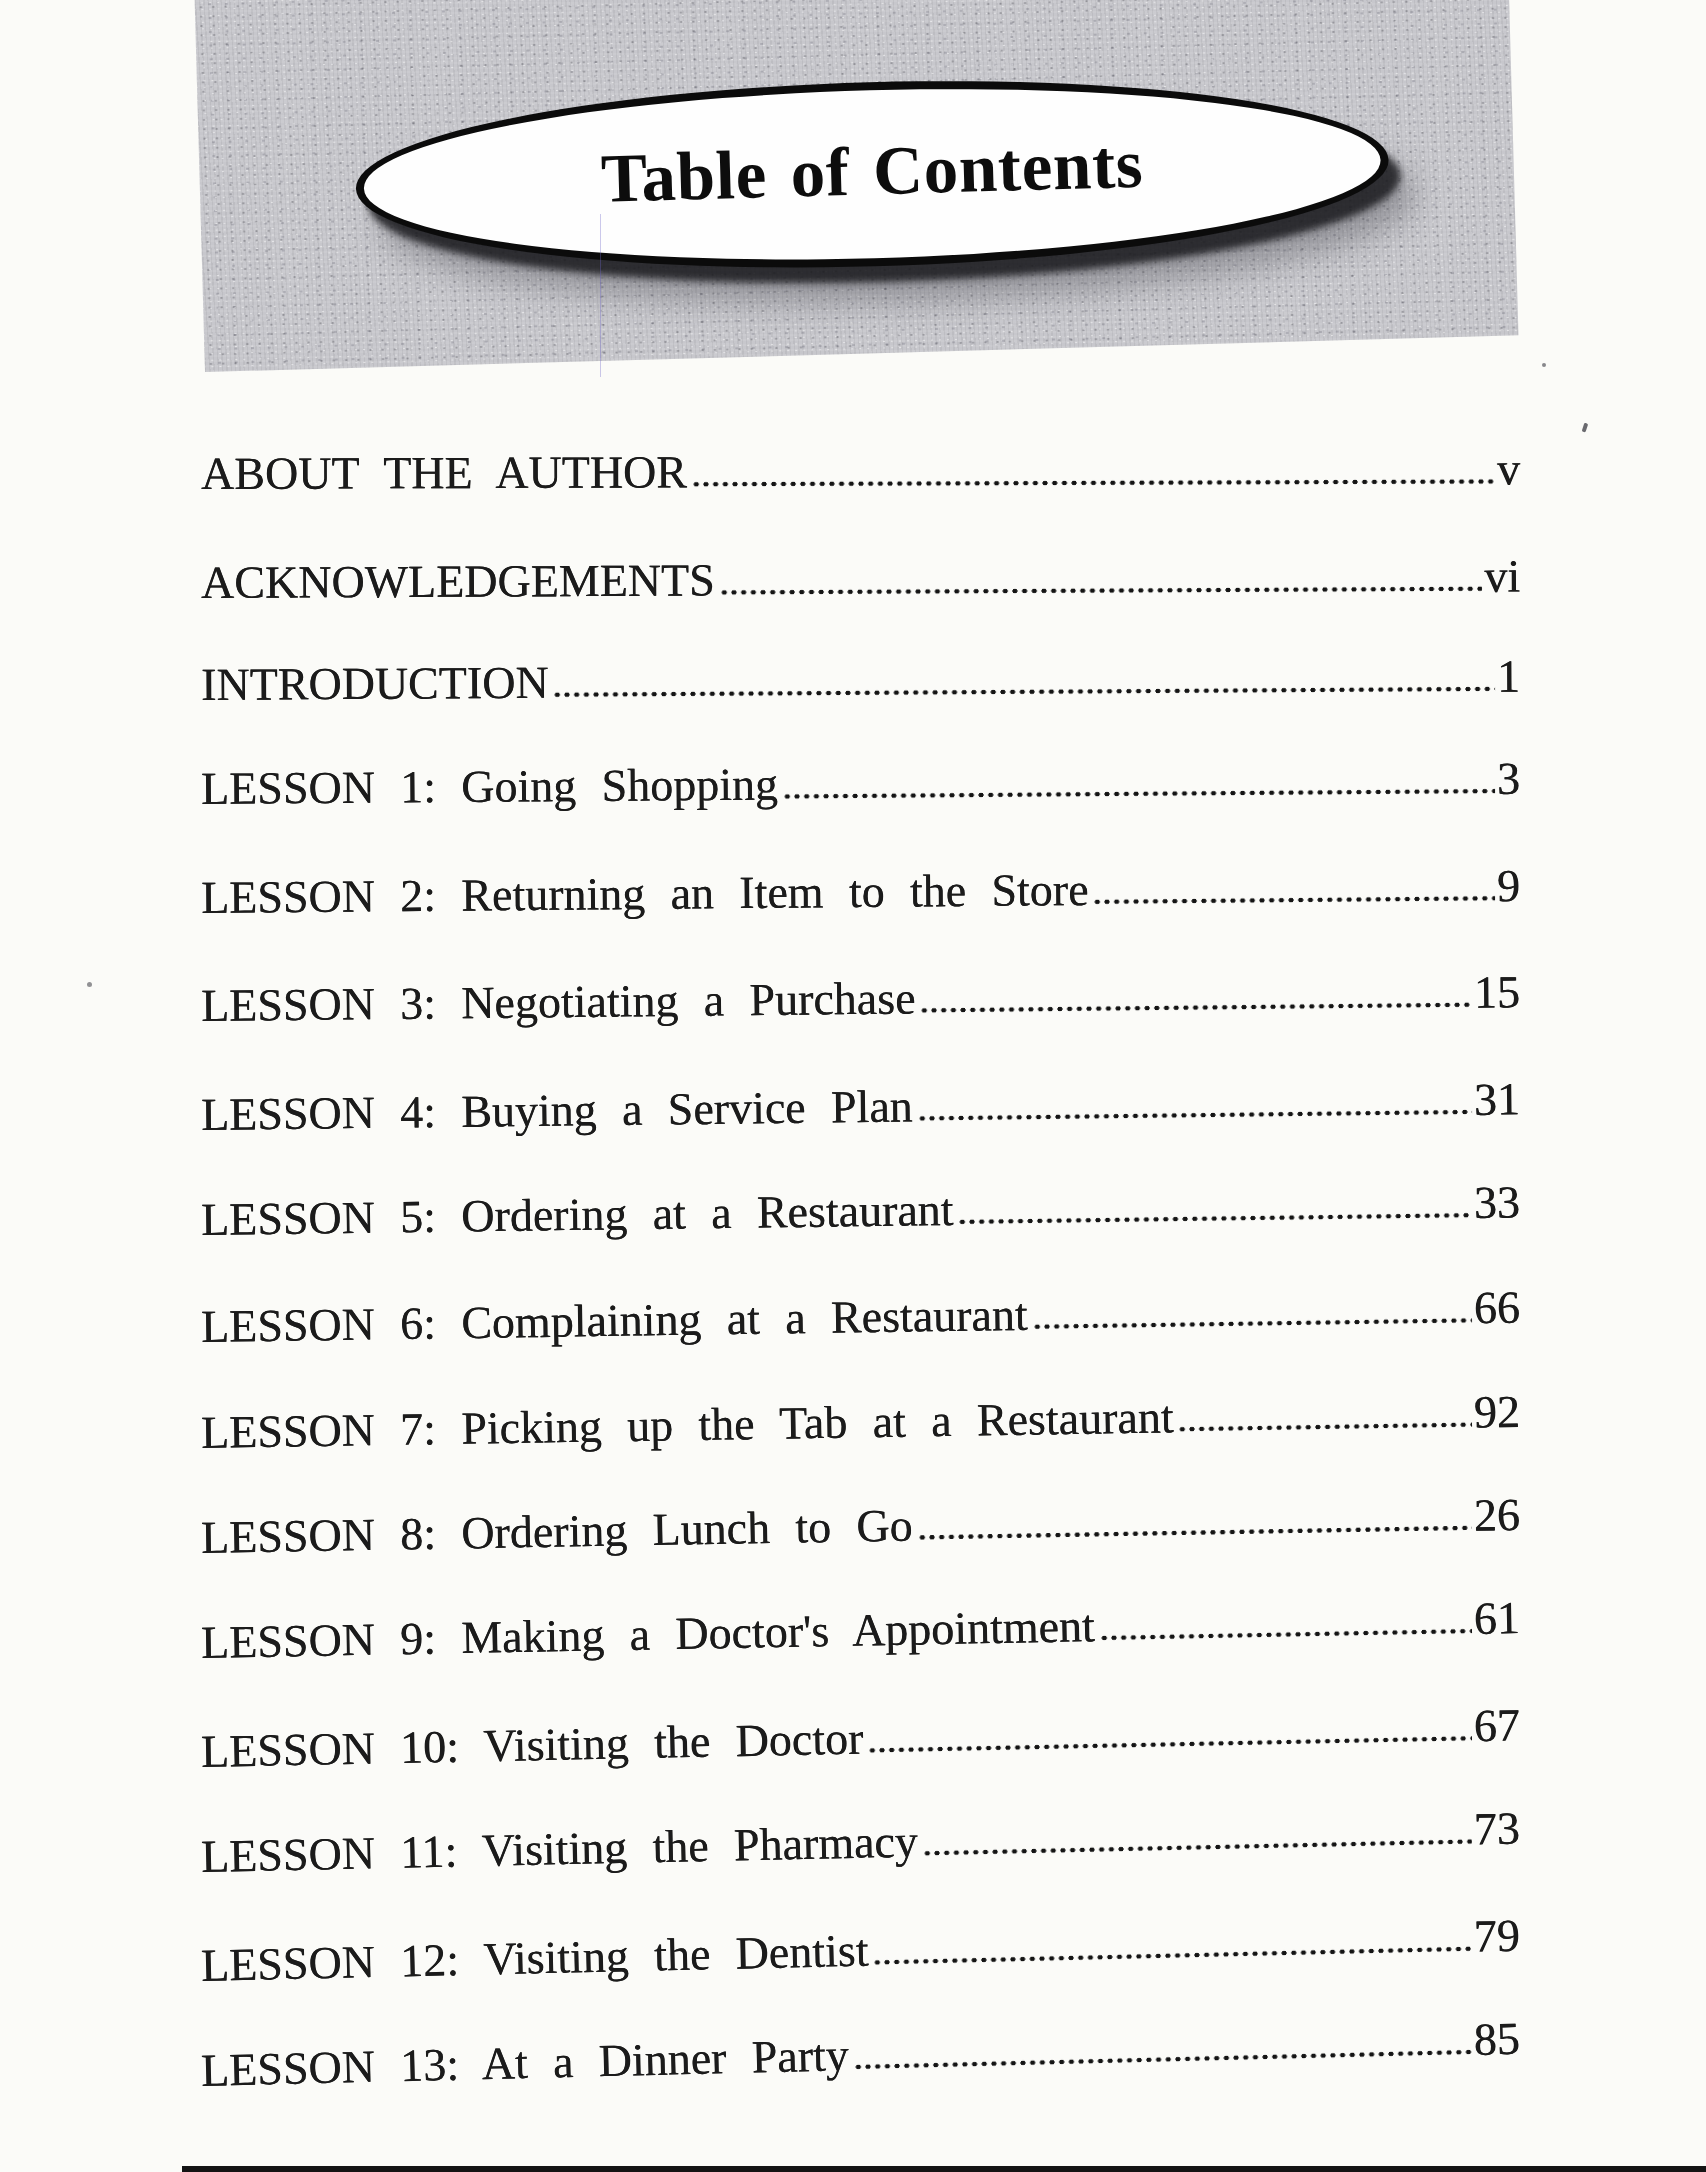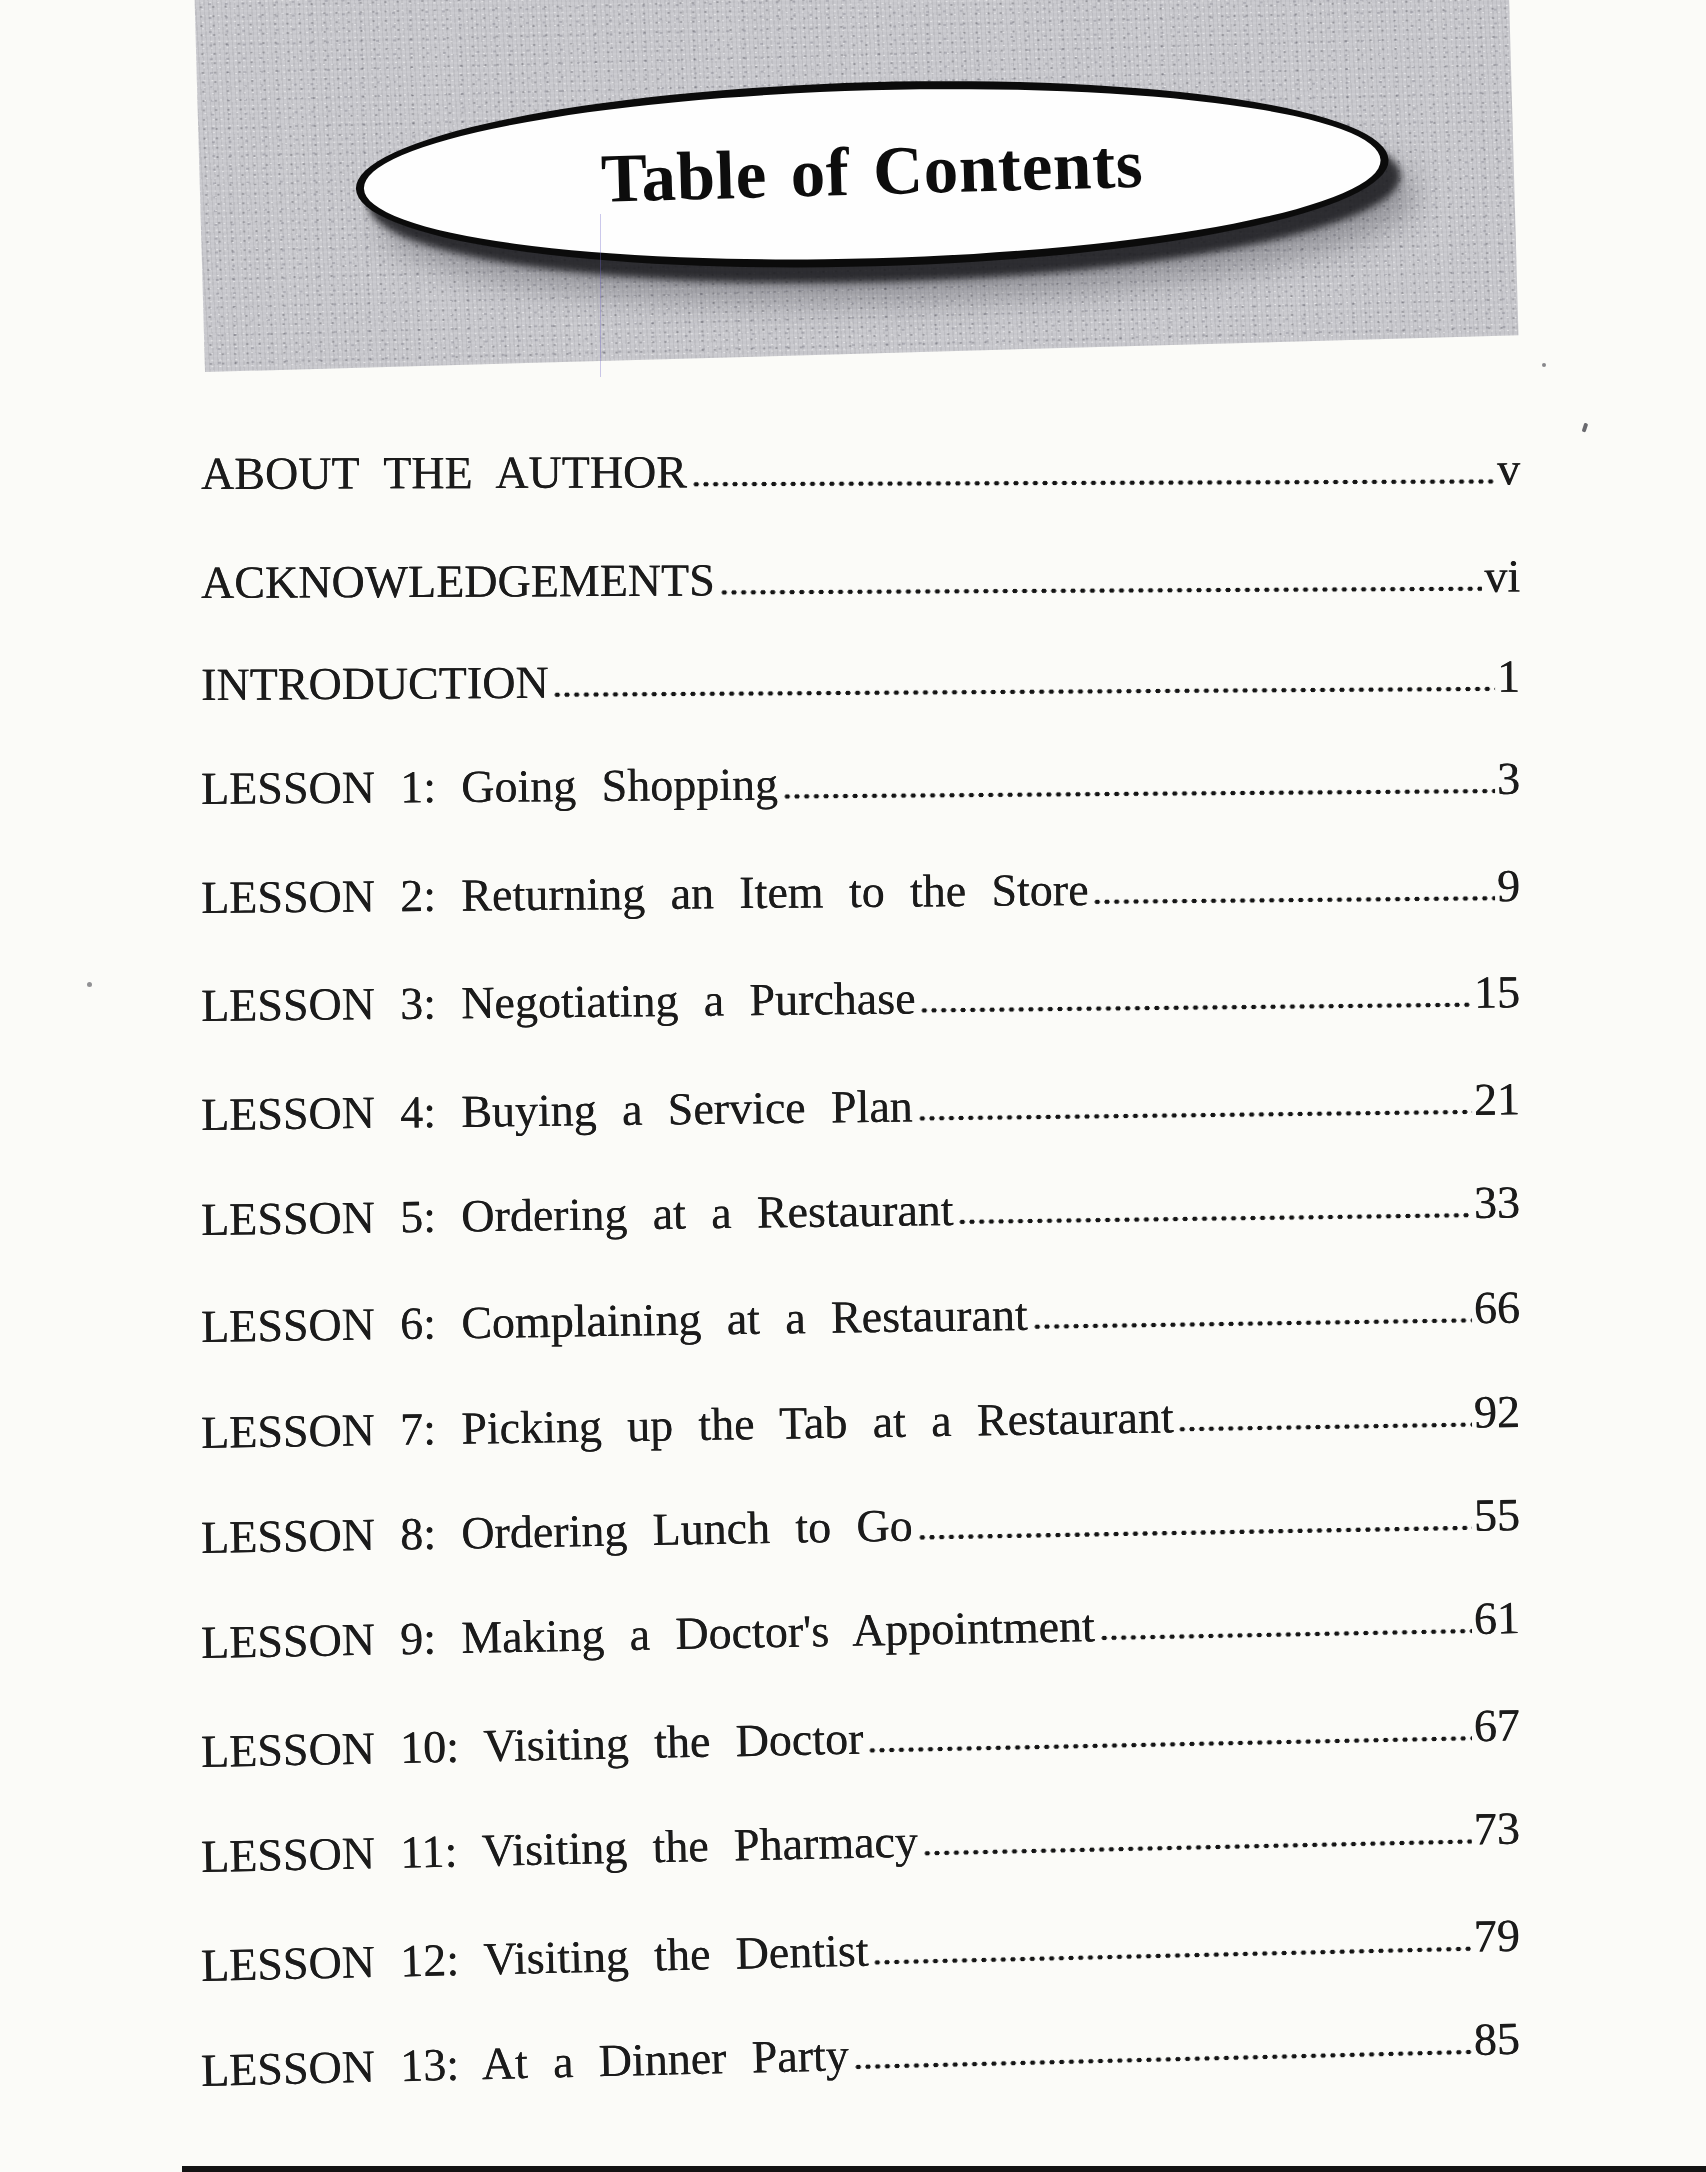--- a/index.html
+++ b/index.html
@@ -96,41 +96,41 @@
       <span class="pg">9</span>
   </div>
   <div class="toc-row" style="top:981px;--rot:-0.60deg">
     <span class="lbl">LESSON 3: Negotiating a Purchase</span>
       <span class="leader"></span>
       <span class="pg">15</span>
   </div>
   <div class="toc-row" style="top:1090px;--rot:-0.68deg">
     <span class="lbl">LESSON 4: Buying a Service Plan</span>
       <span class="leader"></span>
-      <span class="pg">21</span>
+      <span class="pg">31</span>
   </div>
   <div class="toc-row" style="top:1195px;--rot:-0.76deg">
     <span class="lbl">LESSON 5: Ordering at a Restaurant</span>
       <span class="leader"></span>
       <span class="pg">33</span>
   </div>
   <div class="toc-row" style="top:1302px;--rot:-0.84deg">
     <span class="lbl">LESSON 6: Complaining at a Restaurant</span>
       <span class="leader"></span>
       <span class="pg">66</span>
   </div>
   <div class="toc-row" style="top:1408px;--rot:-0.92deg">
     <span class="lbl">LESSON 7: Picking up the Tab at a Restaurant</span>
       <span class="leader"></span>
       <span class="pg">92</span>
   </div>
   <div class="toc-row" style="top:1513px;--rot:-1.00deg">
     <span class="lbl">LESSON 8: Ordering Lunch to Go</span>
       <span class="leader"></span>
-      <span class="pg">55</span>
+      <span class="pg">26</span>
   </div>
   <div class="toc-row" style="top:1618px;--rot:-1.08deg">
     <span class="lbl">LESSON 9: Making a Doctor's Appointment</span>
       <span class="leader"></span>
       <span class="pg">61</span>
   </div>
   <div class="toc-row" style="top:1727px;--rot:-1.16deg">
     <span class="lbl">LESSON 10: Visiting the Doctor</span>
       <span class="leader"></span>
       <span class="pg">67</span>

